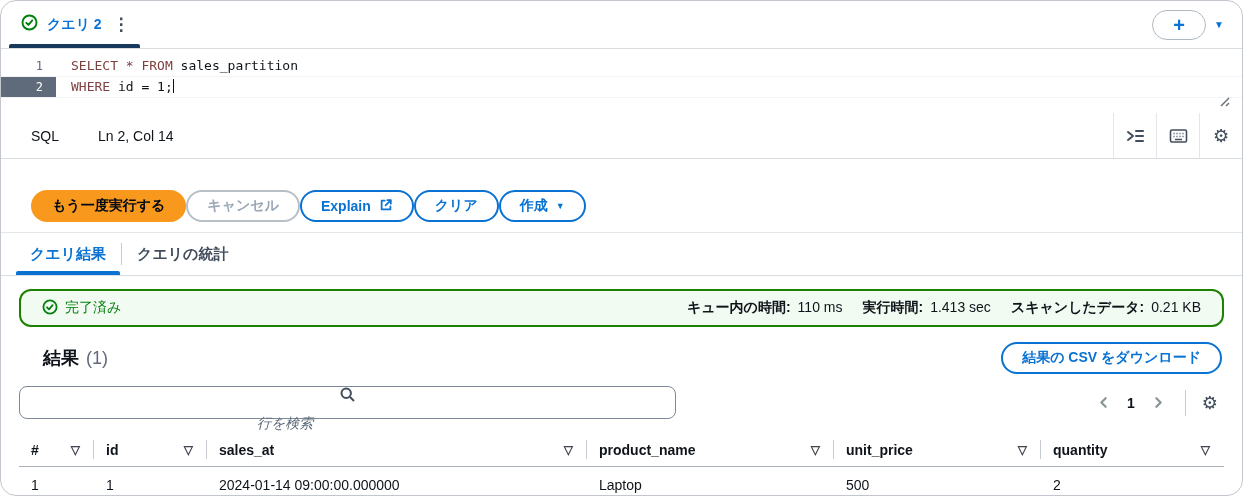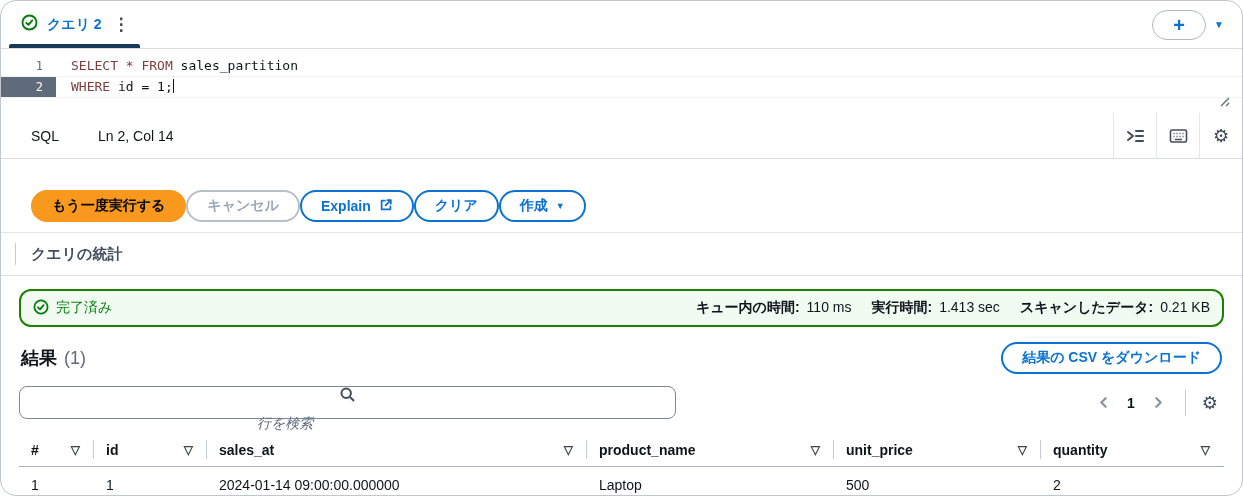--- a/index.html
+++ b/index.html
@@ -48,28 +48,28 @@
   .reuse-line2{margin-top:7px;font-size:13px;display:flex;align-items:center;gap:7px;justify-content:flex-end;color:#0f141a;}
 
   
   .rtabs{height:42px;display:flex;align-items:center;border-bottom:1px solid #d9dde2;padding-left:14px;}
   .rtab{position:relative;height:100%;display:flex;align-items:center;padding:0 15px;font-size:15px;font-weight:700;color:#414d5c;cursor:pointer;}
   .rtab.active{color:#0972d3;}
   .rtab.active::after{content:"";position:absolute;left:1px;right:1px;bottom:0;height:4px;background:#0972d3;border-radius:2px 2px 0 0;}
   .rtab-sep{width:1px;height:22px;background:#c6cbd1;}
 
   
-  .banner{margin:13px 18px 0;height:38px;border:2px solid #1d8102;border-radius:12px;background:#f2fbf2;display:flex;align-items:center;padding:0 12px;box-sizing:border-box;}
+  .banner{margin:13px 18px 0;height:38px;border:2px solid #1d8102;border-radius:12px;background:#f2fbf2;display:flex;align-items:center;padding:0 21px;box-sizing:border-box;}
   .banner-status{display:flex;align-items:center;gap:7px;color:#037f0c;font-size:14px;}
   .banner-stats{margin-left:auto;display:flex;gap:20px;font-size:14px;color:#0f141a;align-items:center;}
   .stat-label{font-weight:700;}
   .stat-value{margin-left:7px;font-weight:400;}
 
   
-  .results-header{display:flex;align-items:center;padding:15px 20px 8px 20px;}
+  .results-header{display:flex;align-items:center;padding:15px 20px 8px 42px;}
   .results-title{font-size:18px;font-weight:700;}
   .results-count{font-size:18px;color:#5f6b7a;margin-left:7px;}
   .rh-buttons{margin-left:auto;display:flex;gap:13px;}
 
   
   .search-row{display:flex;align-items:center;padding:4px 20px 10px 18px;}
   .search-box{width:657px;height:33px;border:1px solid #7d8998;border-radius:8px;display:flex;align-items:center;padding:0 11px;box-sizing:border-box;gap:8px;background:#fff;flex-direction:column;}
   .search-box input{border:none;outline:none;flex:1;font-size:14px;font-family:inherit;background:transparent;color:#0f141a;}
   .search-box input::placeholder{font-style:italic;color:#5f6b7a;}
   .pagination{margin-left:auto;display:flex;align-items:center;}
@@ -180,20 +180,23 @@
           <span>クリア</span>
         </button>
       <button class="btn">
           <span>作成</span>
           <span class="caret-dk">▼</span>
         </button>
     </div>
   </div>
 
   <div class="rtabs">
+    <div class="rtab active">
+        <span>クエリ結果</span>
+      </div>
     <span class="rtab-sep"></span>
     <div class="rtab">
         <span>クエリの統計</span>
       </div>
   </div>
 
   <div class="banner">
     <div class="banner-status">
       <span>
         <svg width="16" height="16" viewBox="0 0 16 16">

